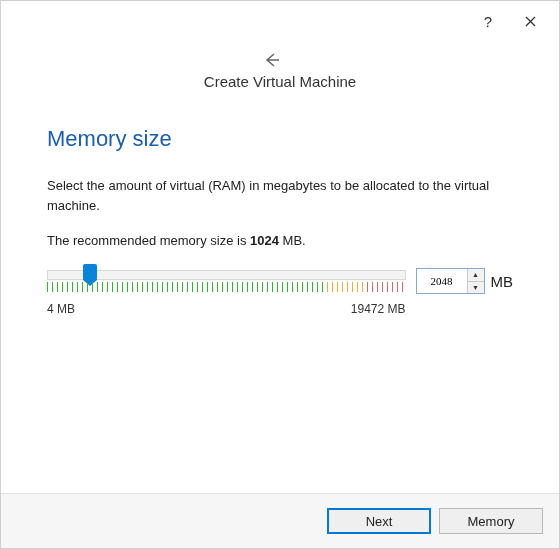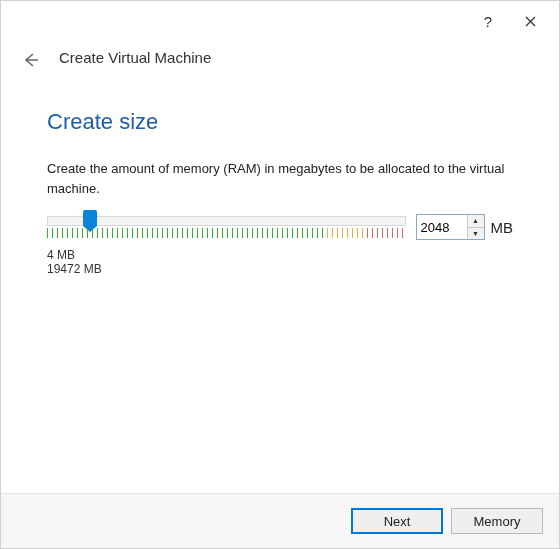--- a/index.html
+++ b/index.html
@@ -33,22 +33,23 @@
     height: 30px;
     display: flex;
     align-items: center;
     justify-content: center;
     color: #333;
     font-size: 15px;
   }
   .tb-btn svg { width: 11px; height: 11px; }
   .header-row {
     display: flex;
-    align-items: flex-start;
+    align-items: center;
     padding: 8px 18px 18px 18px;
+    flex-direction: column;
   }
   .back-btn {
     width: 24px;
     height: 24px;
     display: flex;
     align-items: center;
     justify-content: center;
     margin-right: 16px;
   }
   .back-btn svg { width: 16px; height: 16px; stroke: #555; }
@@ -130,44 +131,43 @@
     border-left: 7px solid transparent;
     border-right: 7px solid transparent;
     border-top: 6px solid #0a84d8;
   }
   .range-labels {
     display: flex;
     justify-content: space-between;
     font-size: 12px;
     color: #333;
     margin-top: 10px;
-    flex-direction: column;
   }
 
   .spin-group {
     display: flex;
     align-items: center;
     gap: 6px;
     margin-top: -2px;
   }
   .numbox {
     display: flex;
     align-items: stretch;
     border: 1px solid #8aa9c9;
     height: 24px;
     background: #fff;
   }
   .numbox input {
     border: none;
     width: 42px;
-    font-size: 13px;
-    text-align: left;
+    font-size: 11px;
+    text-align: center;
     padding: 0 4px;
     outline: none;
-    font-family: Liberation Sans, sans-serif;
+    font-family: Liberation Serif, serif;
   }
   .spinners {
     display: flex;
     flex-direction: column;
     border-left: 1px solid #c8c8c8;
   }
   .spin {
     width: 16px;
     height: 12px;
     display: flex;
@@ -188,21 +188,21 @@
     height: 54px;
     border-top: 1px solid #e2e2e2;
     background: #f6f6f6;
     display: flex;
     justify-content: flex-end;
     align-items: center;
     padding: 0 16px;
     gap: 8px;
   }
   .btn {
-    width: 92px;
+    width: 104px;
     height: 26px;
     font-size: 13px;
     font-family: inherit;
     border: 1px solid #b9b9b9;
     background: #efefef;
     display: flex;
     align-items: center;
     justify-content: center;
     box-sizing: border-box;
   }
@@ -236,24 +236,27 @@
         <svg viewBox="0 0 16 16" fill="none">
             <path d="M10 2 L3 8 L10 14 M3 8 H15" stroke="#666" stroke-width="1.5"></path>
           </svg>
       </span>
     </div>
     <div class="dlg-title">Create Virtual Machine</div>
   </div>
 
   <div class="content">
 
-    <div class="section-heading">Create size</div>
-
-    <div class="desc">Create the amount of memory (RAM) in megabytes to be allocated to the virtual machine.</div>
-
+    <div class="section-heading">Memory size</div>
+
+    <div class="desc">Select the amount of virtual (RAM) in megabytes to be allocated to the virtual machine.</div>
+
+    <div class="rec">
+      <span>The recommended memory size is </span><b>1024</b><span> MB.</span>
+    </div>
 
     <div class="slider-area">
       <div class="slider-wrap">
         <div class="track"></div>
         <div class="thumb">
           <div class="thumb-shape"></div>
         </div>
         <div class="ticks"></div>
         <div class="range-labels">
           <span>4 MB</span>

